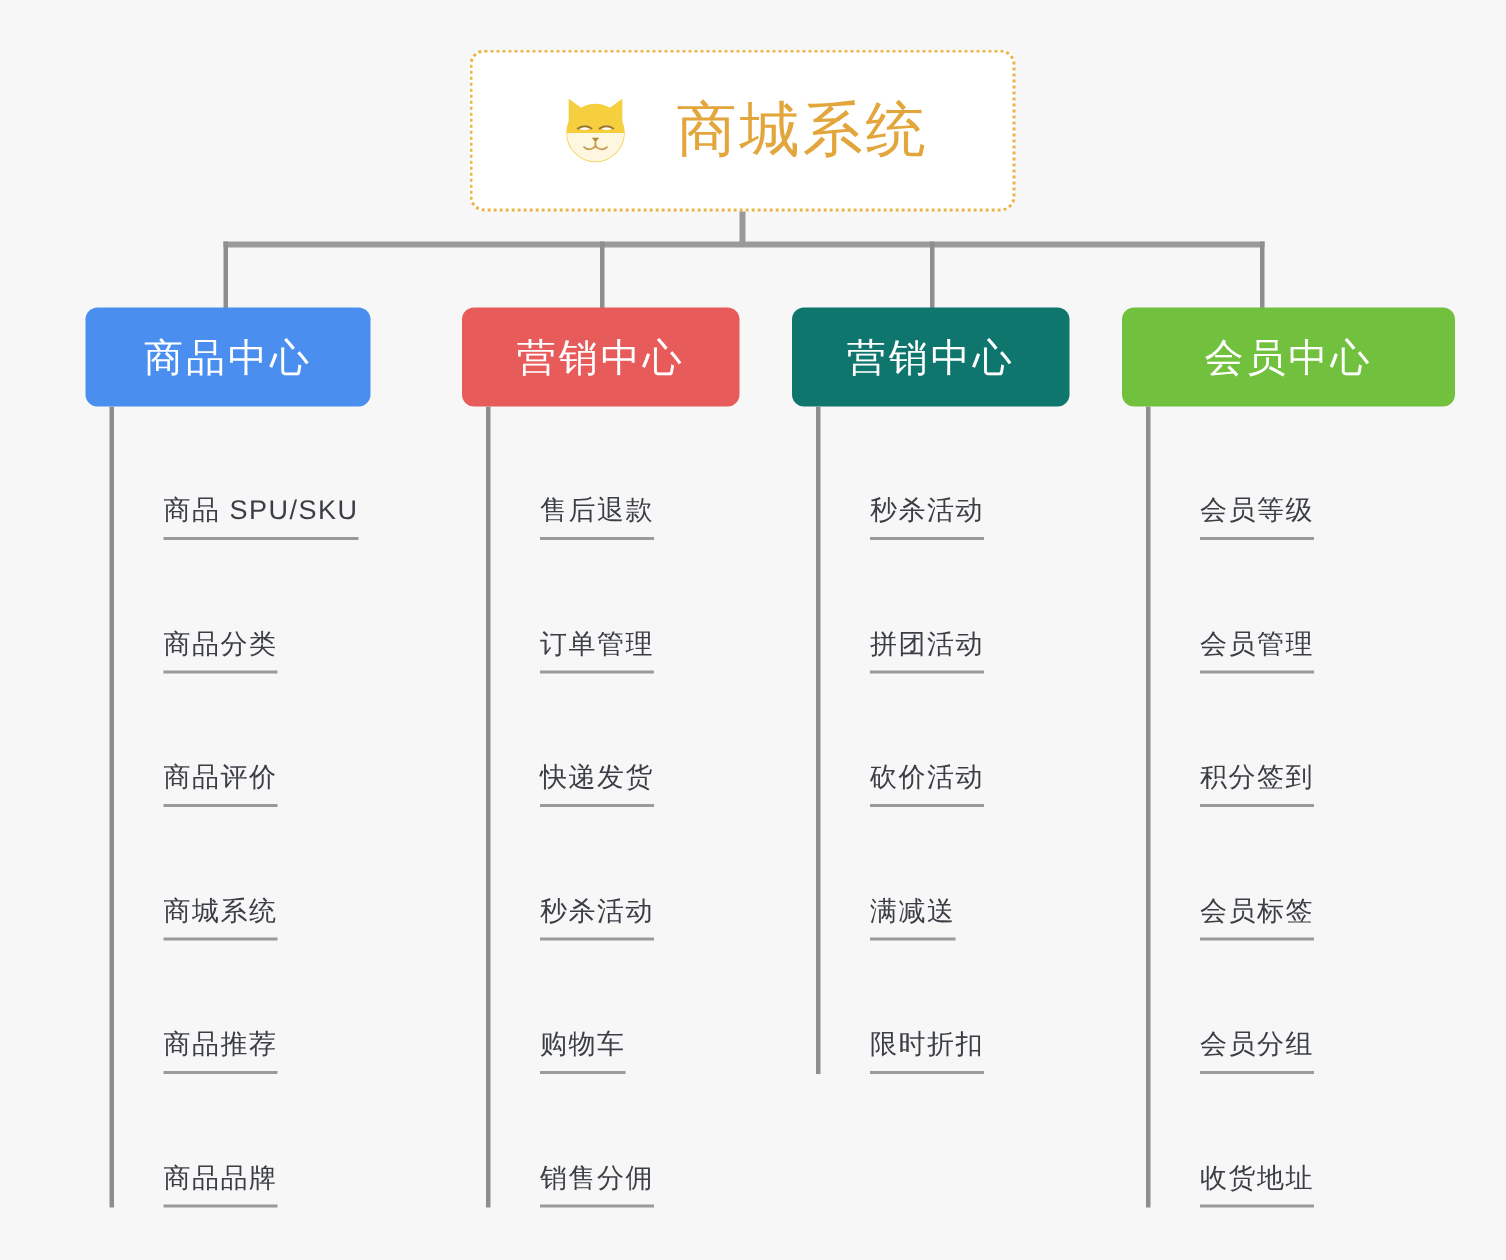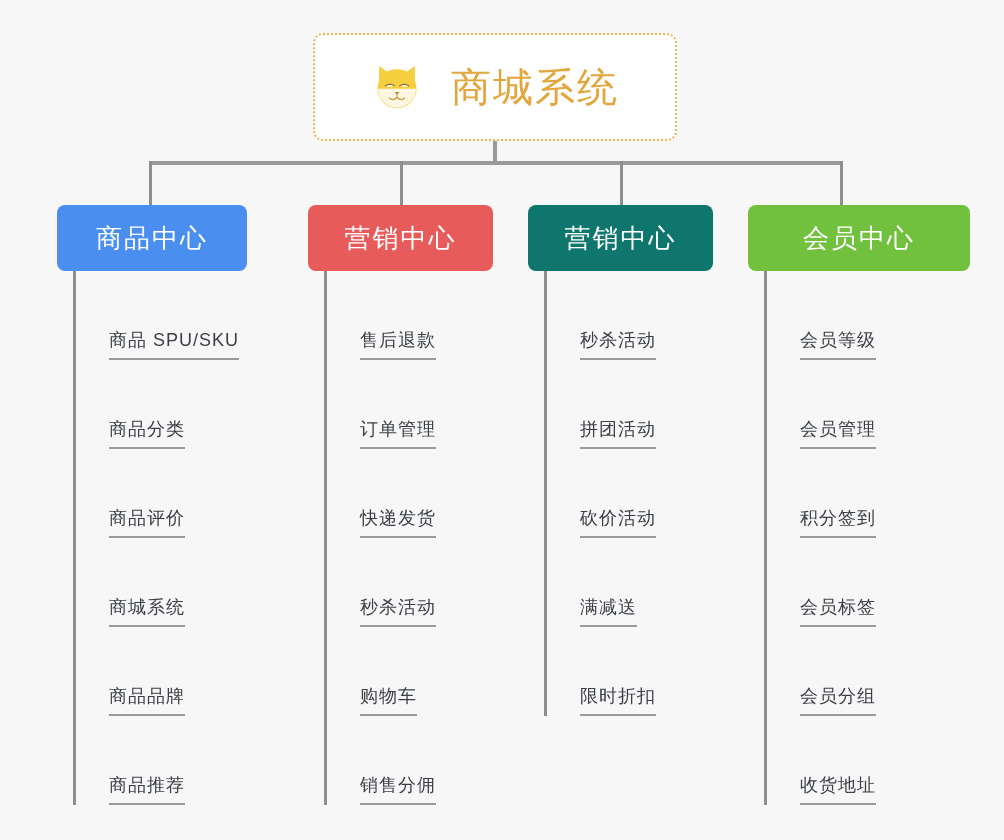--- a/index.html
+++ b/index.html
@@ -164,24 +164,24 @@
       <div class="leaf">
         <span class="leaf-inner"><span class="leaf-label">商品分类</span></span>
       </div>
       <div class="leaf">
         <span class="leaf-inner"><span class="leaf-label">商品评价</span></span>
       </div>
       <div class="leaf">
         <span class="leaf-inner"><span class="leaf-label">商城系统</span></span>
       </div>
       <div class="leaf">
+        <span class="leaf-inner"><span class="leaf-label">商品推荐</span></span>
+      </div>
+      <div class="leaf">
         <span class="leaf-inner"><span class="leaf-label">商品品牌</span></span>
-      </div>
-      <div class="leaf">
-        <span class="leaf-inner"><span class="leaf-label">商品推荐</span></span>
       </div>
     </div>
   </div>
 
   <div class="column" style="left:308px; width:185px;">
     <div class="cat-header" style="width:185px; background:#e85b5b;">
       <span class="cat-header-label">营销中心</span>
     </div>
     <div class="leaf-wrap">
       <span class="spine"></span>

